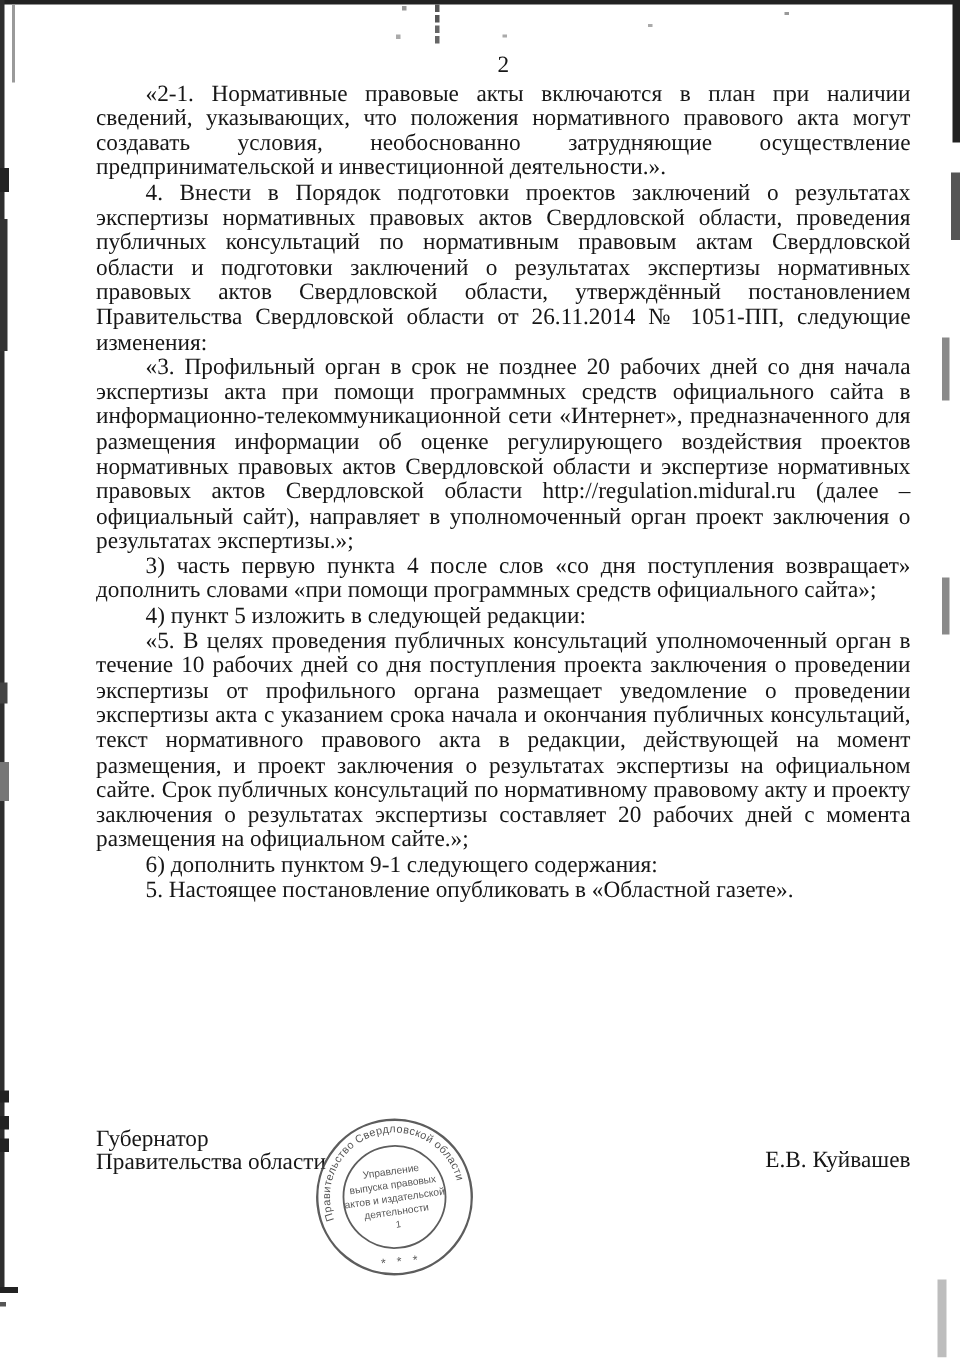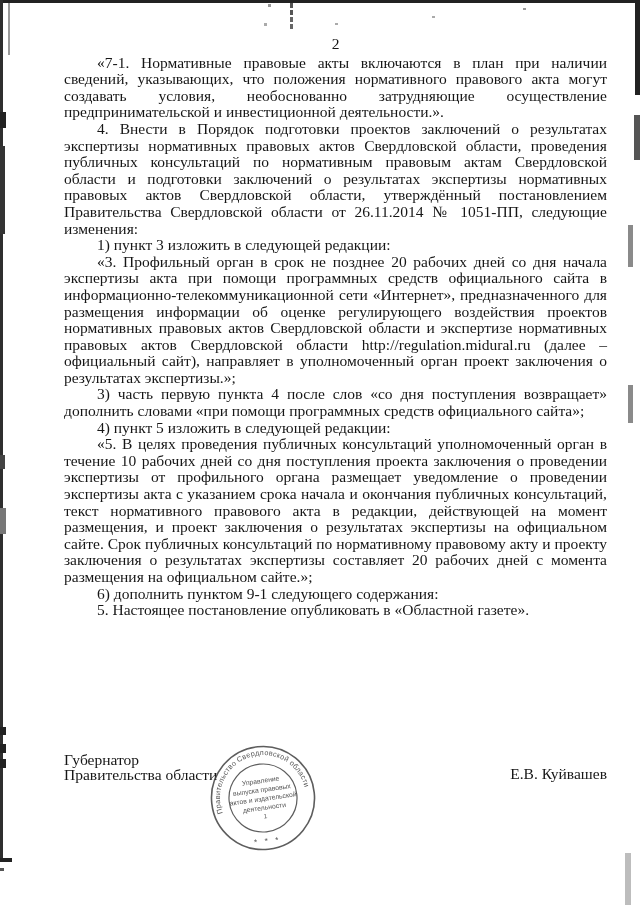--- a/index.html
+++ b/index.html
@@ -98,23 +98,22 @@
 <div class="artifact a-d3"></div>
 <div class="artifact a-d4"></div>
 <div class="artifact a-s1"></div>
 <div class="artifact a-s2"></div>
 <div class="artifact a-s3"></div>
 <div class="artifact a-s4"></div>
 <div class="artifact a-s5"></div>
 
 <div class="page-text">
   <div class="page-number">2</div>
-  <p>«7-1. Нормативные правовые акты включаются в план при наличии сведений, указывающих, что положения нормативного правового акта могут создавать условия, необоснованно затрудняющие осуществление предпринимательской и инвестиционной деятельности.».</p>
+  <p>«2-1. Нормативные правовые акты включаются в план при наличии сведений, указывающих, что положения нормативного правового акта могут создавать условия, необоснованно затрудняющие осуществление предпринимательской и инвестиционной деятельности.».</p>
   <p>4. Внести в Порядок подготовки проектов заключений о результатах экспертизы нормативных правовых актов Свердловской области, проведения публичных консультаций по нормативным правовым актам Свердловской области и подготовки заключений о результатах экспертизы нормативных правовых актов Свердловской области, утверждённый постановлением Правительства Свердловской области от 26.11.2014 № 1051-ПП, следующие изменения:</p>
-  <p>1) пункт 3 изложить в следующей редакции:</p>
   <p>«3. Профильный орган в срок не позднее 20 рабочих дней со дня начала экспертизы акта при помощи программных средств официального сайта в информационно-телекоммуникационной сети «Интернет», предназначенного для размещения информации об оценке регулирующего воздействия проектов нормативных правовых актов Свердловской области и экспертизе нормативных правовых актов Свердловской области http://regulation.midural.ru (далее – официальный сайт), направляет в уполномоченный орган проект заключения о результатах экспертизы.»;</p>
   <p>3) часть первую пункта 4 после слов «со дня поступления возвращает» дополнить словами «при помощи программных средств официального сайта»;</p>
   <p>4) пункт 5 изложить в следующей редакции:</p>
   <p>«5. В целях проведения публичных консультаций уполномоченный орган в течение 10 рабочих дней со дня поступления проекта заключения о проведении экспертизы от профильного органа размещает уведомление о проведении экспертизы акта с указанием срока начала и окончания публичных консультаций, текст нормативного правового акта в редакции, действующей на момент размещения, и проект заключения о результатах экспертизы на официальном сайте. Срок публичных консультаций по нормативному правовому акту и проекту заключения о результатах экспертизы составляет 20 рабочих дней с момента размещения на официальном сайте.»;</p>
   <p>6) дополнить пунктом 9-1 следующего содержания:</p>
   <p>5. Настоящее постановление опубликовать в «Областной газете».</p>
 </div>
 
 <div class="signature">
   <div>

